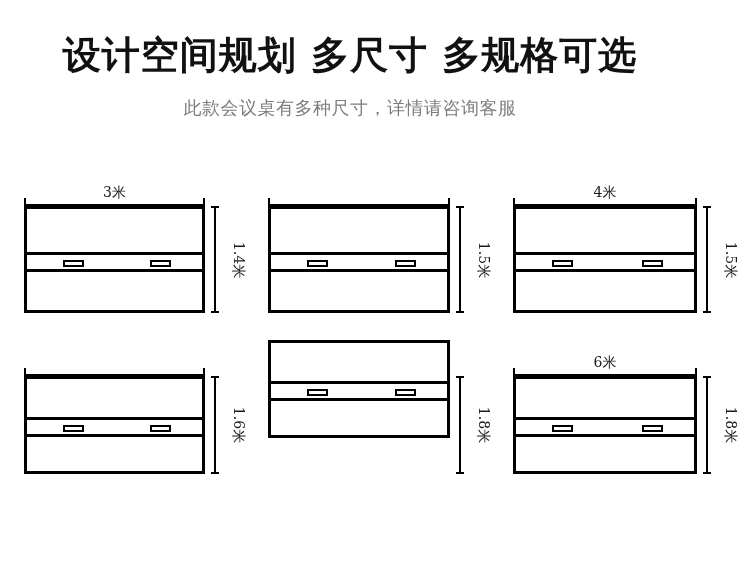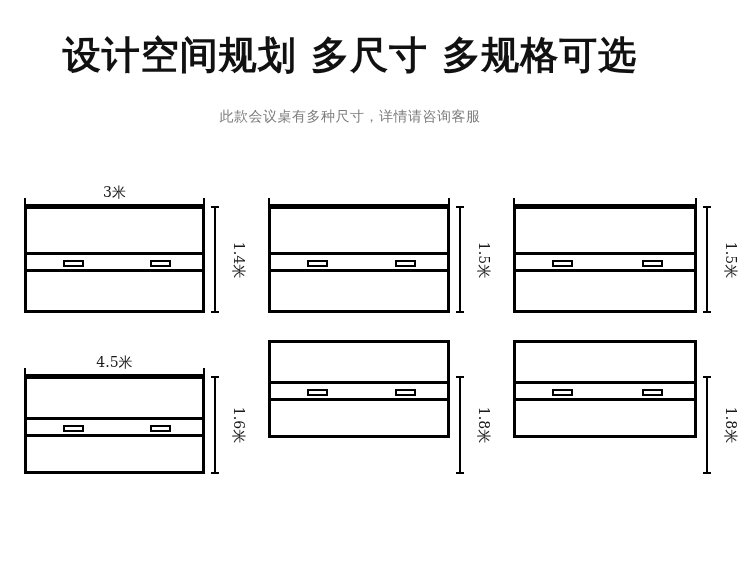--- a/index.html
+++ b/index.html
@@ -27,24 +27,24 @@
     margin: 0;
     padding-top: 32px;
     font-family: "DejaVu Sans", "Liberation Sans", sans-serif;
     font-size: 38px;
     line-height: 46px;
     font-weight: 700;
     color: #111111;
     letter-spacing: 1px;
   }
   .page-subtitle {
-    margin: 12px;
+    margin: 4px;
     padding-top: 14px;
     font-family: "DejaVu Serif", "Liberation Serif", serif;
-    font-size: 14px;
+    font-size: 18px;
     line-height: 24px;
     font-weight: 400;
     color: #7d7d7d;
     letter-spacing: 0.5px;
   }
 
   
   .diagram-grid {
     position: absolute;
     top: 170px;
@@ -224,20 +224,21 @@
         <div class="dim-height-line">
           <span class="dim-tick-h tick-top"></span>
           <span class="dim-tick-h tick-bottom"></span>
         </div>
         <div class="dim-height-label">1.5米</div>
       </div>
     </div>
 
     <div class="diagram-cell" style="left:513px; width:184px;">
       <div class="dim-width">
+        <div class="dim-width-label">4米</div>
         <div class="dim-width-line">
           <span class="dim-tick tick-left"></span>
           <span class="dim-tick tick-right"></span>
         </div>
       </div>
       <div class="table-plan" style="height:107px;">
         <div class="band" style="top:43px; height:20px;">
           <div class="socket" style="left:36px; top:5px; width:21px; height:7px;"></div>
           <div class="socket" style="right:31px; top:5px; width:21px; height:7px;"></div>
         </div>
@@ -250,21 +251,20 @@
         <div class="dim-height-label">1.5米</div>
       </div>
     </div>
 
   </div>
 
   <div class="diagram-row row-2">
 
     <div class="diagram-cell" style="left:24px; width:181px;">
       <div class="dim-width">
-        <div class="dim-width-label">4.5米</div>
         <div class="dim-width-line">
           <span class="dim-tick tick-left"></span>
           <span class="dim-tick tick-right"></span>
         </div>
       </div>
       <div class="table-plan" style="height:98px;">
         <div class="band" style="top:38px; height:20px;">
           <div class="socket" style="left:36px; top:5px; width:21px; height:7px;"></div>
           <div class="socket" style="right:31px; top:5px; width:21px; height:7px;"></div>
         </div>
@@ -288,20 +288,27 @@
       <div class="dim-height" style="left:188px; height:98px;">
         <div class="dim-height-line">
           <span class="dim-tick-h tick-top"></span>
           <span class="dim-tick-h tick-bottom"></span>
         </div>
         <div class="dim-height-label">1.8米</div>
       </div>
     </div>
 
     <div class="diagram-cell" style="left:513px; width:184px;">
+      <div class="dim-width">
+        <div class="dim-width-label">6米</div>
+        <div class="dim-width-line">
+          <span class="dim-tick tick-left"></span>
+          <span class="dim-tick tick-right"></span>
+        </div>
+      </div>
       <div class="table-plan" style="height:98px;">
         <div class="band" style="top:38px; height:20px;">
           <div class="socket" style="left:36px; top:5px; width:21px; height:7px;"></div>
           <div class="socket" style="right:31px; top:5px; width:21px; height:7px;"></div>
         </div>
       </div>
       <div class="dim-height" style="left:190px; height:98px;">
         <div class="dim-height-line">
           <span class="dim-tick-h tick-top"></span>
           <span class="dim-tick-h tick-bottom"></span>

